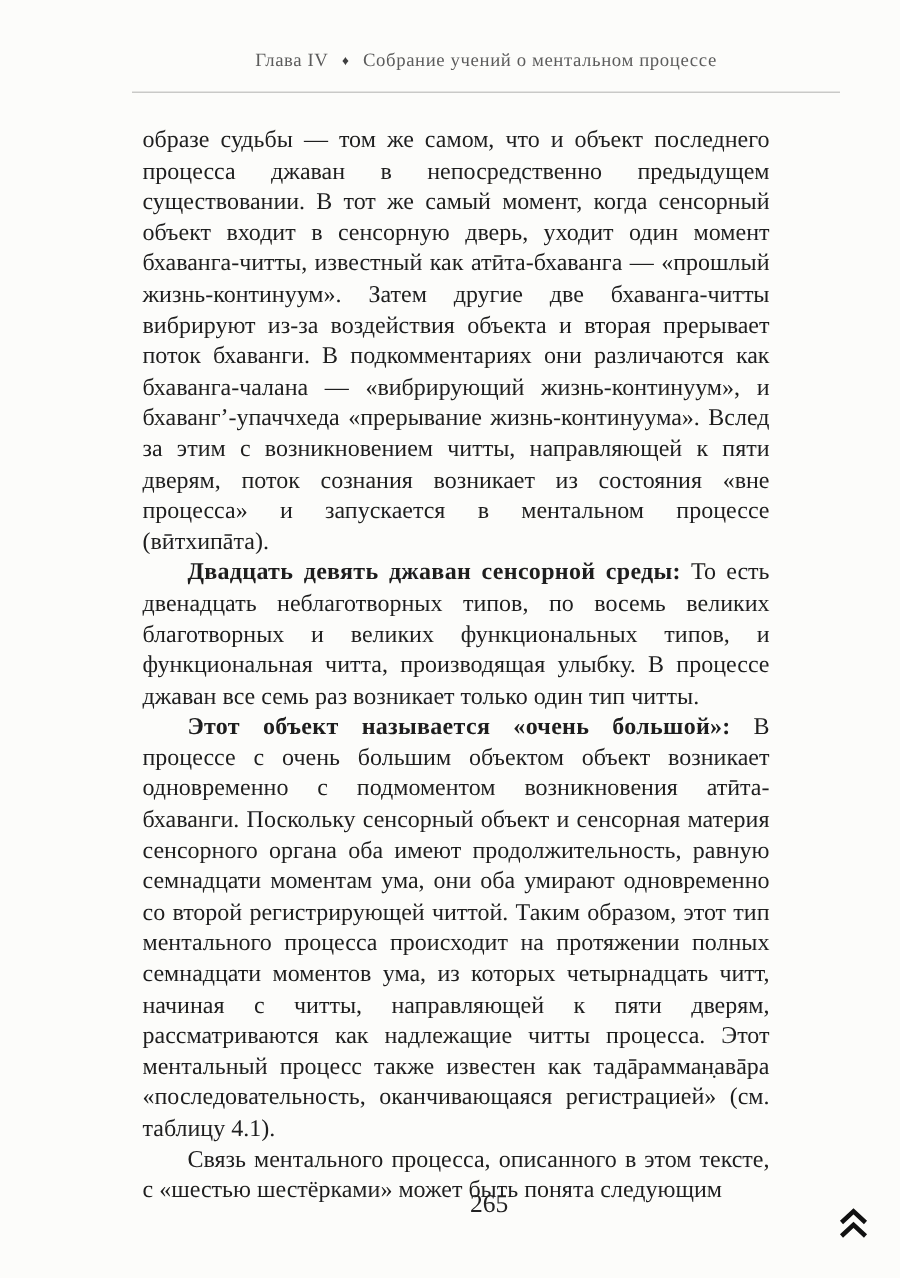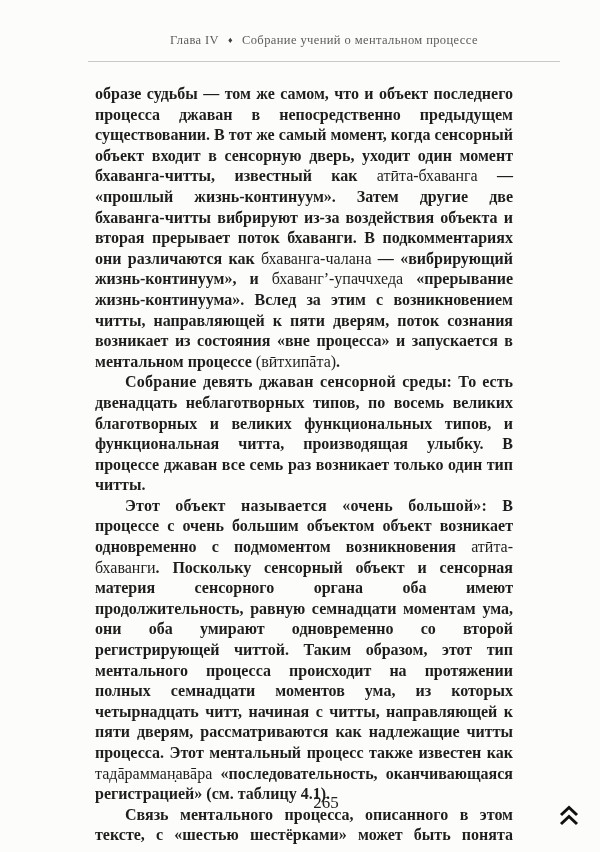--- a/index.html
+++ b/index.html
@@ -41,21 +41,21 @@
     position: absolute;
     top: 84px; left: 95px;
     width: 418px;
     text-align: justify;
     font-size: 16px;
     line-height: 20.6px;
     color: #1e1e1e;
   }
   .para { margin: 0; text-indent: 0; }
   .para.indent { text-indent: 30px; }
-  .run-normal { font-style: normal; font-weight: bold; }
+  .run-normal { font-style: normal; font-weight: normal; }
   .run-italic { }
   .run-bold   { font-weight: bold; letter-spacing: 0.2px; }
   .page-number {
     position: absolute;
     top: 793px; left: 4px; right: 0;
     text-align: center;
     font-size: 17px;
     color: #222;
   }
   .scroll-top {
@@ -73,21 +73,21 @@
 <div class="page">
 
   <div class="running-head">
     <span>Глава IV</span><span class="sep">♦</span><span>Собрание учений о ментальном процессе</span>
   </div>
 
   <hr class="head-rule">
 
   <div class="text-block">
       <p class="para"><span class="run-normal">образе судьбы — том же самом, что и объект последнего процесса джаван в непосредственно предыдущем существовании. В тот же самый момент, когда сенсорный объект входит в сенсорную дверь, уходит один момент бхаванга-читты, известный как </span><span class="run-italic">атӣта-бхаванга</span><span class="run-normal"> — «прошлый жизнь-континуум». Затем другие две бхаванга-читты вибрируют из-за воздействия объекта и вторая прерывает поток бхаванги. В подкомментариях они различаются как </span><span class="run-italic">бхаванга-чалана</span><span class="run-normal"> — «вибрирующий жизнь-континуум», и </span><span class="run-italic">бхаванг’-упаччхеда</span><span class="run-normal"> «прерывание жизнь-континуума». Вслед за этим с возникновением читты, направляющей к пяти дверям, поток сознания возникает из состояния «вне процесса» и запускается в ментальном процессе </span><span class="run-italic">(вӣтхипāта)</span><span class="run-normal">.</span></p>
-      <p class="para indent"><span class="run-bold">Собрание девять джаван сенсорной среды:</span><span class="run-normal"> То есть двенадцать неблаготворных типов, по восемь великих благотворных и великих функциональных типов, и функциональная читта, производящая улыбку. В процессе джаван все семь раз возникает только один тип читты.</span></p>
+      <p class="para indent"><span class="run-bold">Двадцать девять джаван сенсорной среды:</span><span class="run-normal"> То есть двенадцать неблаготворных типов, по восемь великих благотворных и великих функциональных типов, и функциональная читта, производящая улыбку. В процессе джаван все семь раз возникает только один тип читты.</span></p>
       <p class="para indent"><span class="run-bold">Этот объект называется «очень большой»:</span><span class="run-normal"> В процессе с очень большим объектом объект возникает одновременно с подмоментом возникновения </span><span class="run-italic">атӣта-бхаванги</span><span class="run-normal">. Поскольку сенсорный объект и сенсорная материя сенсорного органа оба имеют продолжительность, равную семнадцати моментам ума, они оба умирают одновременно со второй регистрирующей читтой. Таким образом, этот тип ментального процесса происходит на протяжении полных семнадцати моментов ума, из которых четырнадцать читт, начиная с читты, направляющей к пяти дверям, рассматриваются как надлежащие читты процесса. Этот ментальный процесс также известен как </span><span class="run-italic">тадāрамман̣авāра</span><span class="run-normal"> «последовательность, оканчивающаяся регистрацией» (см. таблицу 4.1).</span></p>
       <p class="para indent"><span class="run-normal">Связь ментального процесса, описанного в этом тексте, с «шестью шестёрками» может быть понята следующим</span></p>
     </div>
 
   <div class="page-number">265</div>
 
   <button class="scroll-top" title="">
     <svg width="28" height="28" viewBox="0 0 28 28" fill="none" stroke="#111" stroke-width="3" stroke-linecap="butt" stroke-linejoin="miter">
       <path d="M6 12 L14 4.5 L22 12"></path>
       <path d="M6 21 L14 13.5 L22 21"></path>

